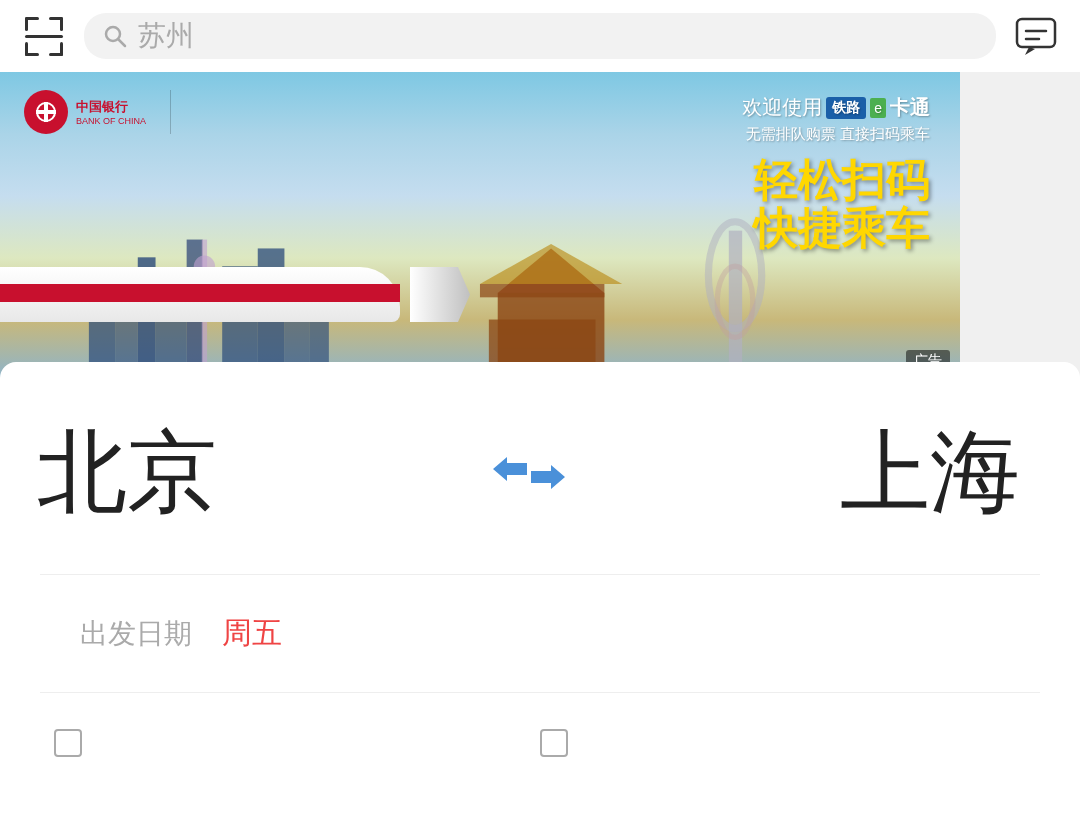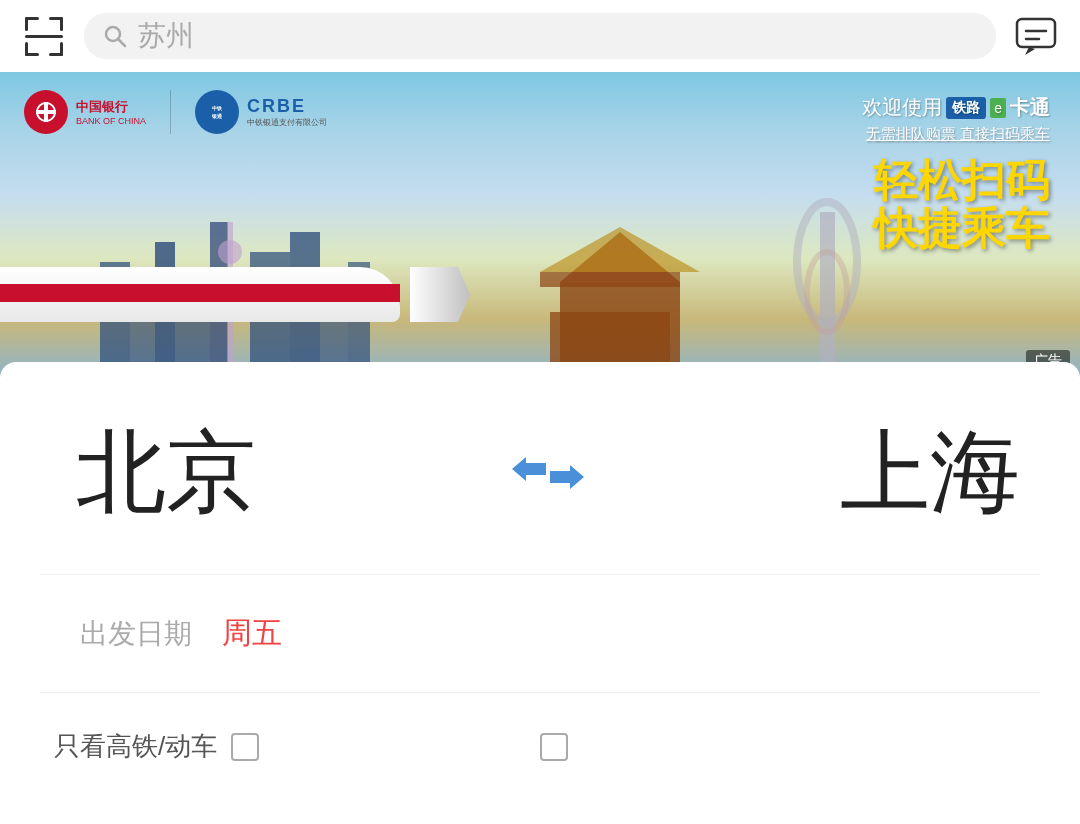--- a/index.html
+++ b/index.html
@@ -45,21 +45,21 @@
     .chat-icon-wrap {
       width: 52px;
       height: 52px;
       display: flex;
       align-items: center;
       justify-content: center;
     }
 
     
     .banner {
-      width: 1080px;
+      width: 960px;
       height: 310px;
       background: linear-gradient(135deg, #87ceeb 0%, #5ba8d4 30%, #e8d5a3 60%, #c8a96e 80%, #a0c8e8 100%);
       position: relative;
       overflow: hidden;
     }
     .banner-bg {
       position: absolute;
       inset: 0;
       background:
         linear-gradient(to bottom, #7ec8e3 0%, #aad4e8 20%, #c5ddef 40%, #dde8c0 60%, #c8b87a 80%, #8ab4d0 100%);
@@ -180,21 +180,20 @@
     .ka-tong-badge {
       color: #fff;
       font-size: 20px;
       font-weight: bold;
     }
     .no-queue-text {
       font-size: 15px;
       color: #fff;
       margin-top: 4px;
       text-shadow: 1px 1px 2px rgba(0,0,0,0.3);
-      text-decoration: underline;
     }
     .big-slogan {
       margin-top: 12px;
       text-align: right;
     }
     .slogan-line1 {
       font-size: 44px;
       font-weight: bold;
       color: #FFD700;
       text-shadow: 2px 2px 4px rgba(0,0,0,0.4);
@@ -227,21 +226,21 @@
       z-index: 10;
       padding: 0 0 30px 0;
       min-height: 462px;
     }
 
     
     .route-row {
       display: flex;
       align-items: center;
       justify-content: space-between;
-      padding: 50px 60px 40px 76px;
+      padding: 50px 60px 40px 37px;
     }
     .city-name {
       font-size: 90px;
       font-weight: 500;
       color: #222;
     }
     .swap-icon {
       font-size: 50px;
       color: #4a90d9;
       cursor: pointer;
@@ -411,35 +410,20 @@
             <rect x="4" y="12" width="20" height="4" fill="#fff"></rect>
           </svg>
         </div>
         <div>
           <div style="font-size:13px;font-weight:bold;color:#c8102e;">中国银行</div>
           <div style="font-size:9px;color:#c8102e;">BANK OF CHINA</div>
         </div>
       </div>
     </div>
     <div style="width:1px;height:44px;background:rgba(0,0,0,0.2);margin:0 10px;"></div>
-    <div class="crbe-logo">
-      <div style="display:flex;align-items:center;gap:8px;">
-        <div class="crbe-circle">
-          <svg width="28" height="28" viewBox="0 0 28 28">
-            <circle cx="14" cy="14" r="13" fill="#1a5fa8"></circle>
-            <text x="14" y="12" text-anchor="middle" fill="#fff" font-size="5" font-weight="bold">中铁</text>
-            <text x="14" y="20" text-anchor="middle" fill="#fff" font-size="5">银通</text>
-          </svg>
-        </div>
-        <div>
-          <div style="font-size:18px;font-weight:bold;color:#1a5fa8;letter-spacing:2px;">CRBE</div>
-          <div style="font-size:8px;color:#555;max-width:120px;">中铁银通支付有限公司</div>
-        </div>
-      </div>
-    </div>
   </div>
 
   <div class="banner-right-text">
     <div class="welcome-text">
       <span>欢迎使用</span>
       <span class="tie-lu-badge">铁路</span>
       <span class="e-badge">e</span>
       <span class="ka-tong-badge">卡通</span>
     </div>
     <div class="no-queue-text">无需排队购票 直接扫码乘车</div>
@@ -473,21 +457,20 @@
 
   <div class="date-row">
     <span class="date-label">出发日期</span>
     <span class="date-weekday">周五</span>
   </div>
 
   <div class="divider2"></div>
 
   <div class="filter-row">
     <div class="filter-item">
-      <span class="filter-label">只看高铁/动车</span>
       <div class="checkbox"></div>
     </div>
     <div class="filter-item">
       <div class="checkbox"></div>
     </div>
   </div>
 
 </div>
 
 </body></html>

